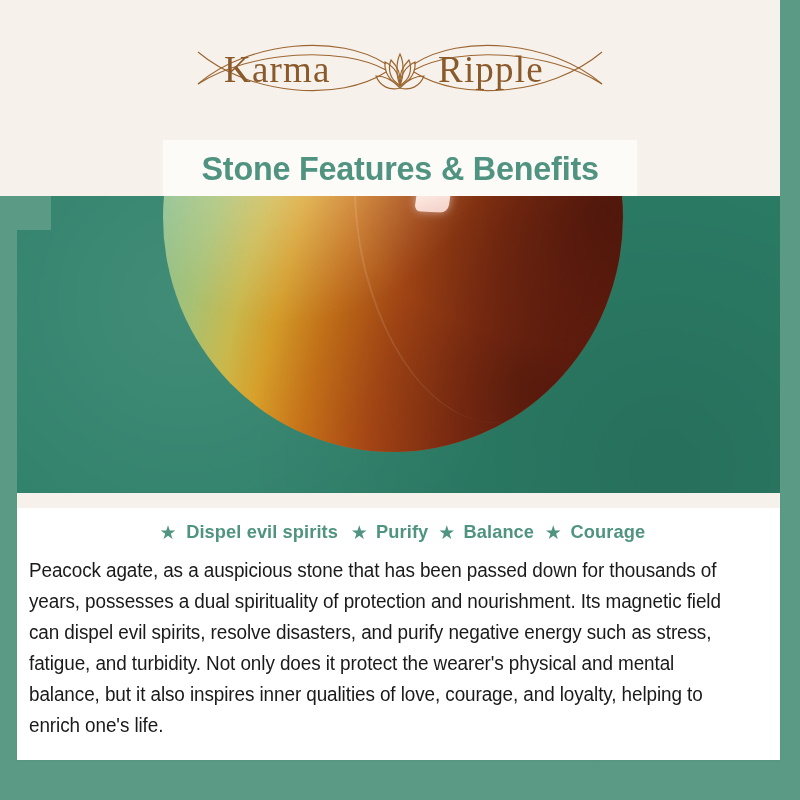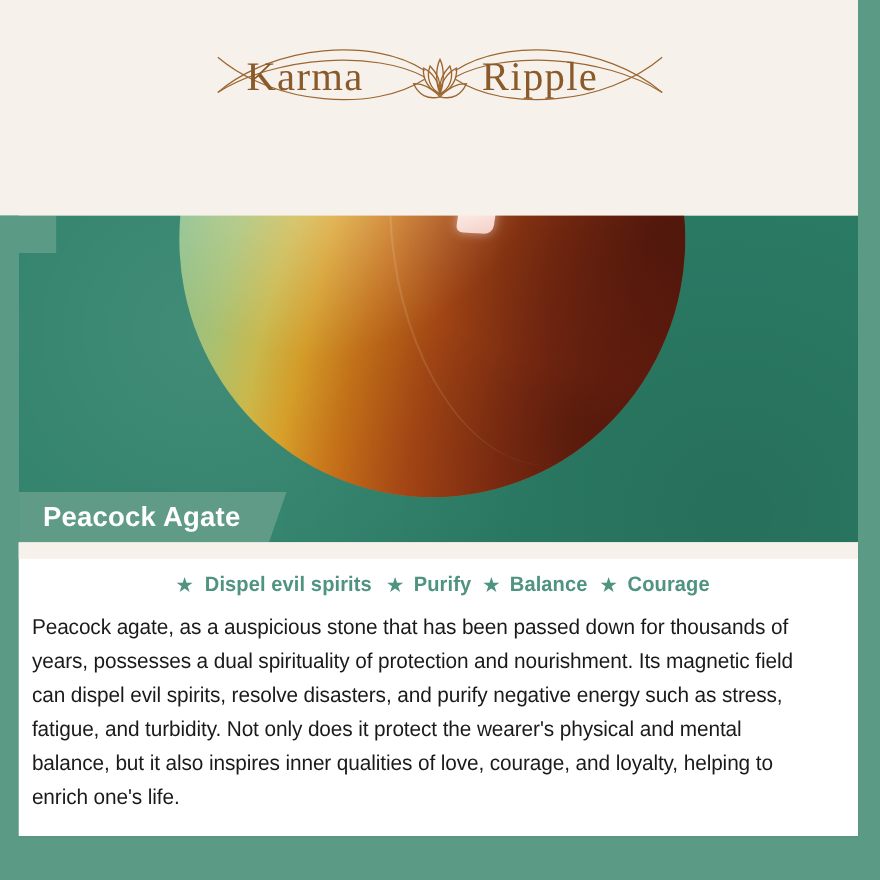--- a/index.html
+++ b/index.html
@@ -311,24 +311,24 @@
         <path d="M210 61 C 219 57, 223 46, 219 36 C 213 42, 209 51, 210 60 Z"></path>
         <path d="M210 61 C 206 52, 206 38, 210 30 C 214 38, 214 52, 210 61 Z"></path>
         <path d="M186 52 C 190 62, 199 67, 210 64 C 203 56, 194 52, 186 52 Z"></path>
         <path d="M234 52 C 230 62, 221 67, 210 64 C 217 56, 226 52, 234 52 Z"></path>
       </g>
       <text class="brand-word" x="34" y="58">Karma</text>
       <text class="brand-word" x="248" y="58">Ripple</text>
     </svg>
   </div>
 
-
-  <div class="stone-tag">
-    <span class="stone-tag-text">Peacock Agate</span>
+  <div class="title-box">
+    <span class="title-text">Stone Features &amp; Benefits</span>
   </div>
+
 
   <div class="content-card">
     <div class="card-topstrip"></div>
 
     <div class="features">
       <div class="feature-item">
         <span class="feature-star">★</span>
         <span class="feature-label">Dispel evil spirits</span>
       </div>
       <div class="feature-item">

